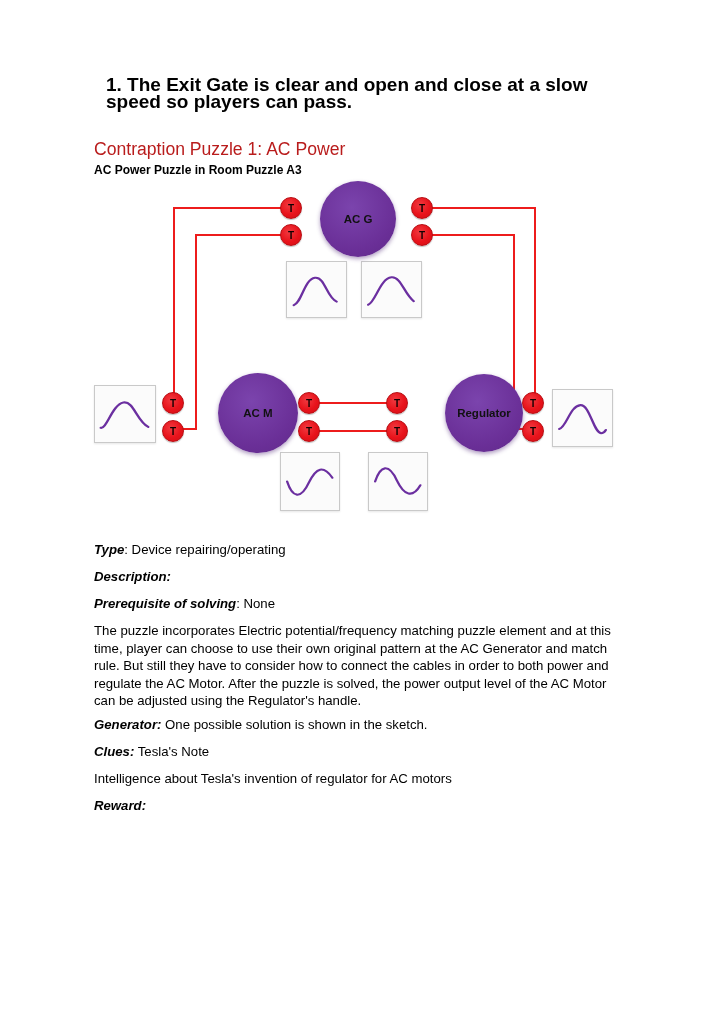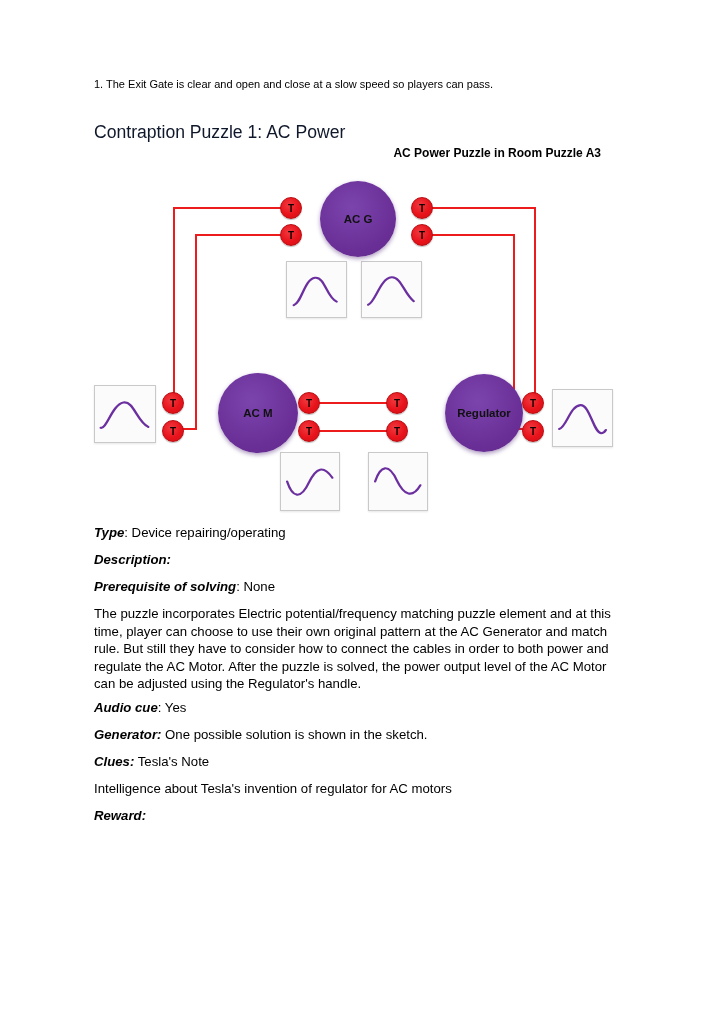--- a/index.html
+++ b/index.html
@@ -2,23 +2,23 @@
 <html><head>
 <meta charset="utf-8">
 <style>
   html,body { margin:0; padding:0; background:#ffffff; }
   .page {
     position:relative; width:701px; height:1018px; background:#ffffff;
     font-family:"Liberation Sans", sans-serif; color:#000; overflow:hidden;
   }
   
   .textflow { position:absolute; left:94px; top:76px; width:527px; }
-  .intro { font-size:11px; line-height:17px; margin:0 0 29px 0; }
-  .heading { font-size:17.6px; line-height:21px; font-weight:400; color:#0f172a; margin:0 0 3px 0; }
-  .caption { width:507px; font-size:12px; line-height:15px; font-weight:bold; text-align:right; margin:1px 0 0 0; }
+  .intro { font-size:19px; line-height:17px; margin:0 0 29px 12px;font-weight:bold; }
+  .heading { font-size:17.6px; line-height:21px; font-weight:400; color:#b91c1c; margin:0 0 3px 0; }
+  .caption { width:507px; font-size:12px; line-height:15px; font-weight:bold; text-align:left; margin:1px 0 0 0; }
   .diagram-spacer { height:363px; }
   .detail { font-size:13.2px; line-height:17px; margin:0 0 10px 0; }
   .detail .b { font-weight:bold;font-style:italic; }
   .para { font-size:13.2px; line-height:17.5px; margin:0 0 6px 0; }
   
   .diagram-layer { position:absolute; inset:0; }
   .wire { position:absolute; background:#ED1C1C; z-index:1; }
   .wavebox {
     position:absolute; z-index:2; background:#FBFBFB; border:1px solid #C9C9C9;
     box-sizing:border-box; box-shadow:0 1px 2px rgba(0,0,0,.10); padding:5px 3px;
@@ -118,20 +118,19 @@
   <div class="textflow">
     <p class="intro">1. The Exit Gate is clear and open and close at a slow speed so players can pass.</p>
     <h1 class="heading">Contraption Puzzle 1: AC Power</h1>
     <div class="caption">AC Power Puzzle in Room Puzzle A3</div>
     <div class="diagram-spacer"></div>
 
     <p class="detail"><span class="b">Type</span><span>: Device repairing/operating</span></p>
     <p class="detail"><span class="b">Description:</span><span></span></p>
     <p class="detail"><span class="b">Prerequisite of solving</span><span>: None</span></p>
     <p class="para">The puzzle incorporates Electric potential/frequency matching puzzle element and at this time, player can choose to use their own original pattern at the AC Generator and match rule. But still they have to consider how to connect the cables in order to both power and regulate the AC Motor. After the puzzle is solved, the power output level of the AC Motor can be adjusted using the Regulator's handle.</p>
-    <p class="detail"><span class="b">Audio cue</span><span>: Yes</span></p>
     <p class="detail"><span class="b">Generator:</span><span> One possible solution is shown in the sketch.</span></p>
     <p class="detail"><span class="b">Clues:</span><span> Tesla's Note</span></p>
     <p class="detail">Intelligence about Tesla's invention of regulator for AC motors</p>
     <p class="detail"><span class="b">Reward:</span><span></span></p>
   </div>
 
 </div>
 
 </body></html>

